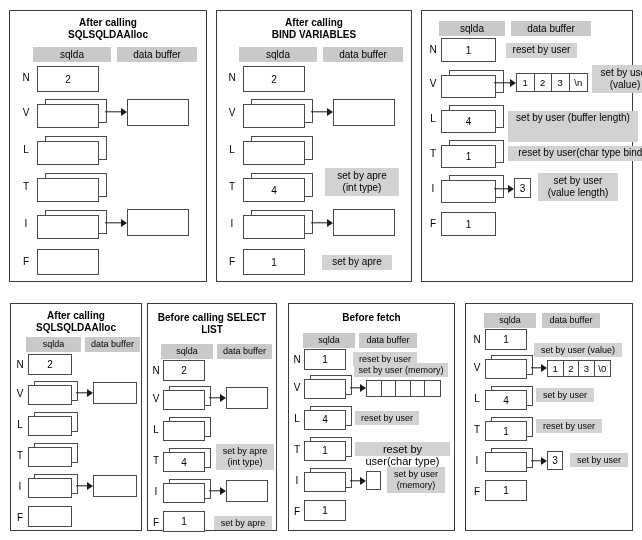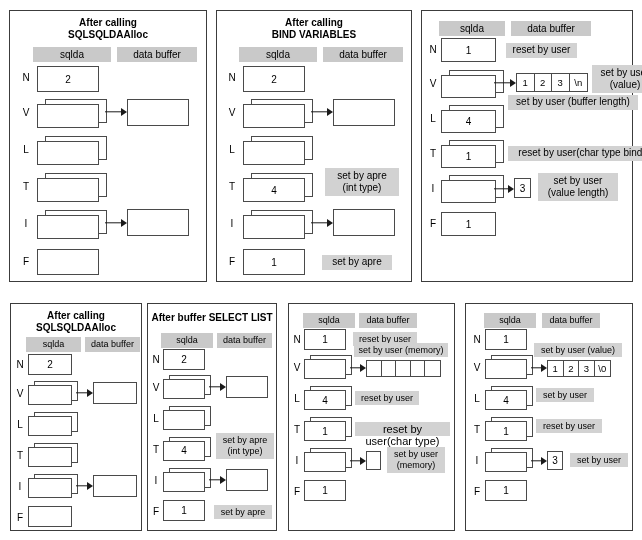--- a/index.html
+++ b/index.html
@@ -282,21 +282,21 @@
       <div class="note" style="left:170px;top:28px;width:66px;height:28px;padding-top:2px;">set by user
 (value)</div>
     </div>
 
     <div class="row">
       <div class="rowlabel" style="left:5px;top:76px;">L</div>
       <div class="stack" style="left:19px;top:68px;width:63px;height:29px;">
         <div class="back2" style="left:8px;top:0;width:55px;height:23px;"></div>
         <div class="front" style="left:0;top:5px;width:55px;height:23px;">4</div>
       </div>
-      <div class="note" style="left:86px;top:58px;width:130px;height:15px;">set by user (buffer length)</div>
+      <div class="note" style="left:86px;top:74px;width:130px;height:31px;">set by user (buffer length)</div>
     </div>
 
     <div class="row">
       <div class="rowlabel" style="left:5px;top:111px;">T</div>
       <div class="stack" style="left:19px;top:103px;width:63px;height:29px;">
         <div class="back2" style="left:8px;top:0;width:55px;height:23px;"></div>
         <div class="front" style="left:0;top:5px;width:55px;height:23px;">1</div>
       </div>
       <div class="note" style="left:86px;top:109px;width:148px;height:15px;">reset by user(char type bind)</div>
     </div>
@@ -374,21 +374,21 @@
       <div class="box" style="left:82px;top:122px;width:44px;height:22px;"></div>
     </div>
     <div class="row">
       <div class="rowlabel" style="left:3px;top:159px;">F</div>
       <div class="box" style="left:17px;top:153px;width:44px;height:21px;"></div>
     </div>
   </div>
 </div>
 
 <div class="panel" style="left:147px;top:303px;width:130px;height:228px;">
-  <div class="panel-title" style="padding-top:8px;">After buffer SELECT LIST</div>
+  <div class="panel-title" style="padding-top:8px;">Before calling SELECT LIST</div>
   <div class="cols" style="margin-top:9px;">
     <div class="colhdr" style="left:13px;width:52px;font-size:9px;">sqlda</div>
     <div class="colhdr" style="left:69px;width:55px;font-size:9px;">data buffer</div>
   </div>
   <div class="rows">
     <div class="row">
       <div class="rowlabel" style="left:2px;top:5px;">N</div>
       <div class="box" style="left:15px;top:0px;width:42px;height:21px;">2</div>
     </div>
     <div class="row">
@@ -433,20 +433,21 @@
     </div>
     <div class="row">
       <div class="rowlabel" style="left:2px;top:157px;">F</div>
       <div class="box" style="left:15px;top:151px;width:42px;height:21px;">1</div>
       <div class="note" style="left:66px;top:156px;width:58px;height:14px;font-size:9px;line-height:12px;">set by apre</div>
     </div>
   </div>
 </div>
 
 <div class="panel" style="left:288px;top:303px;width:167px;height:228px;">
+  <div class="panel-title" style="padding-top:8px;">Before fetch</div>
   <div class="cols" style="margin-top:9px;">
     <div class="colhdr" style="left:14px;width:52px;font-size:9px;">sqlda</div>
     <div class="colhdr" style="left:70px;width:58px;font-size:9px;">data buffer</div>
   </div>
   <div class="rows">
 
     <div class="row">
       <div class="rowlabel" style="left:2px;top:5px;">N</div>
       <div class="box" style="left:15px;top:0px;width:42px;height:21px;">1</div>
       <div class="note" style="left:64px;top:3px;width:64px;height:14px;font-size:9px;line-height:12px;">reset by user</div>

